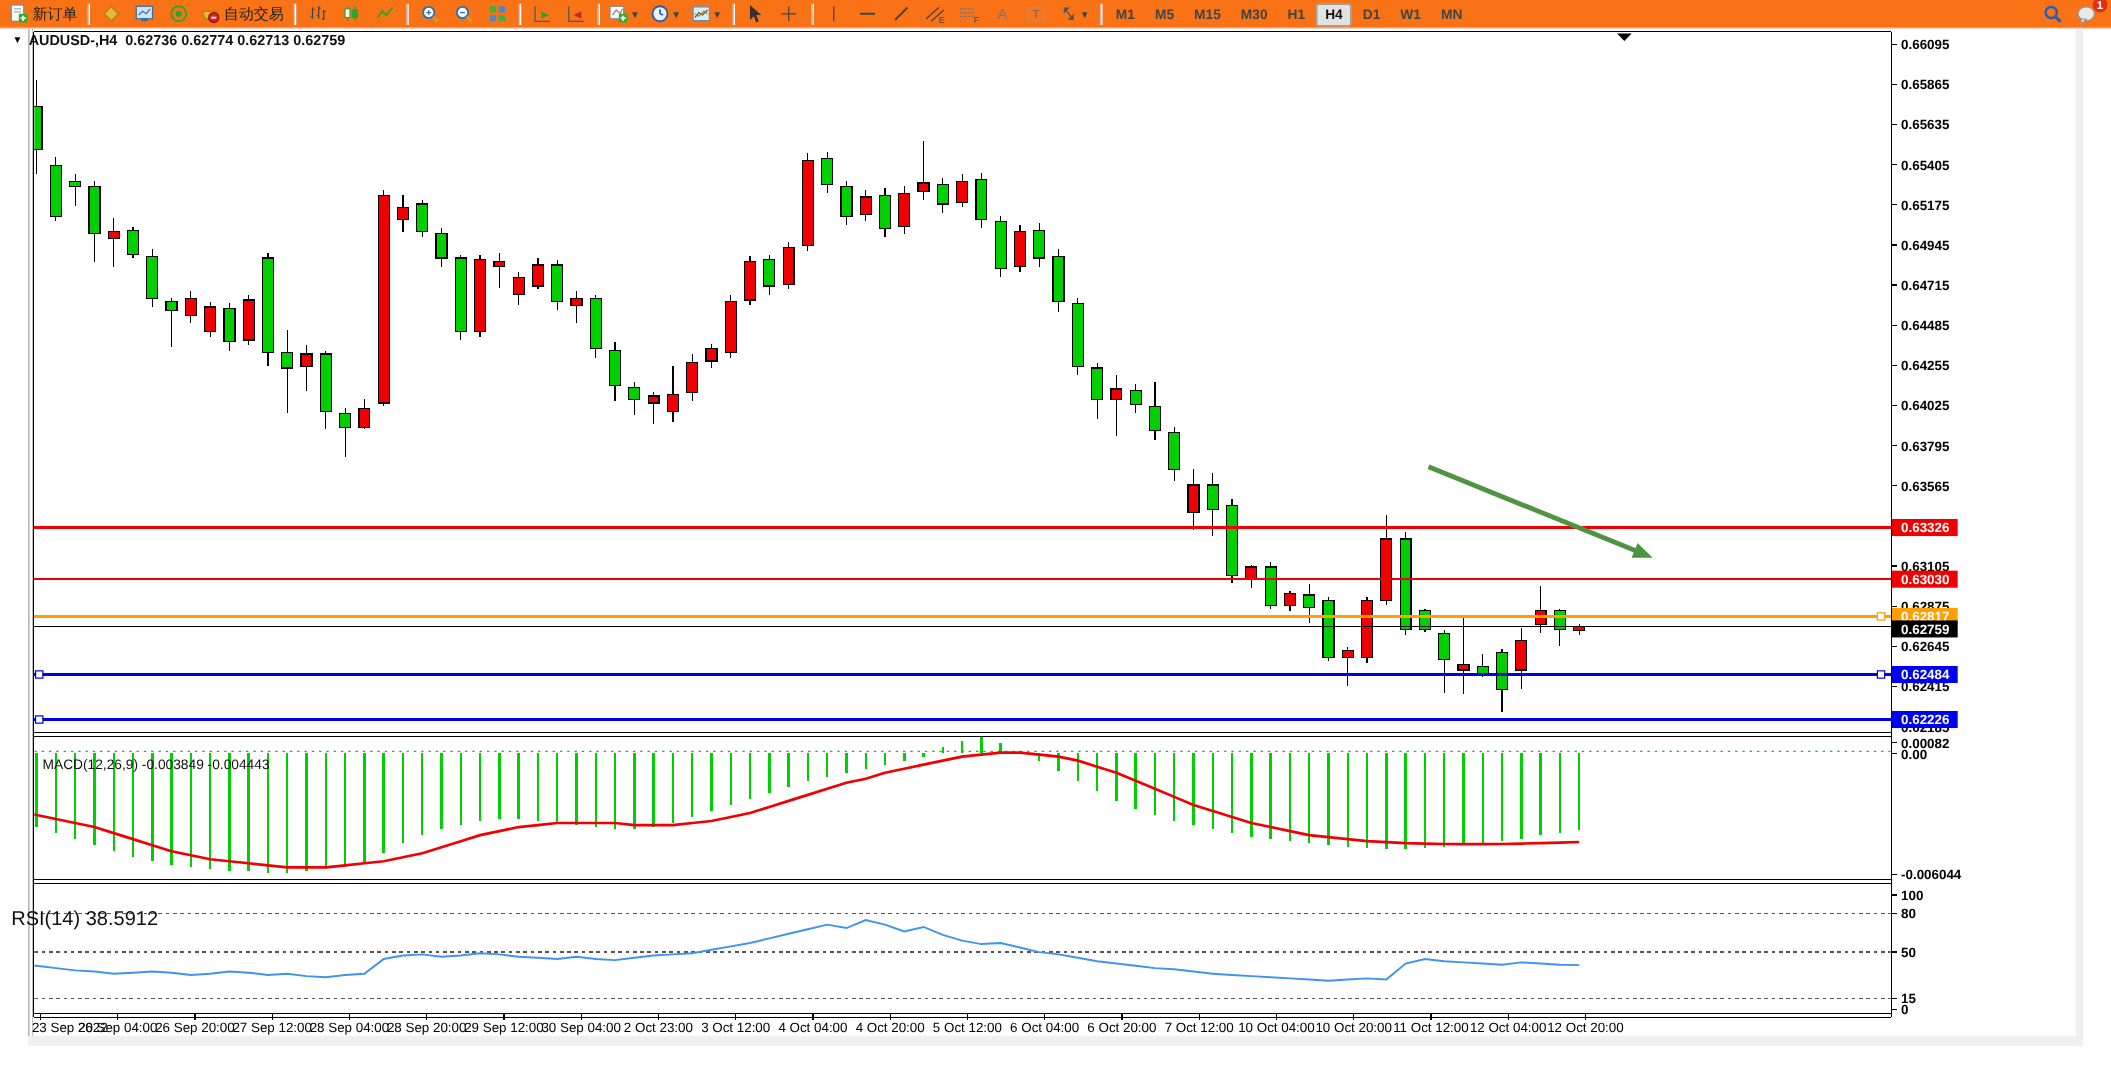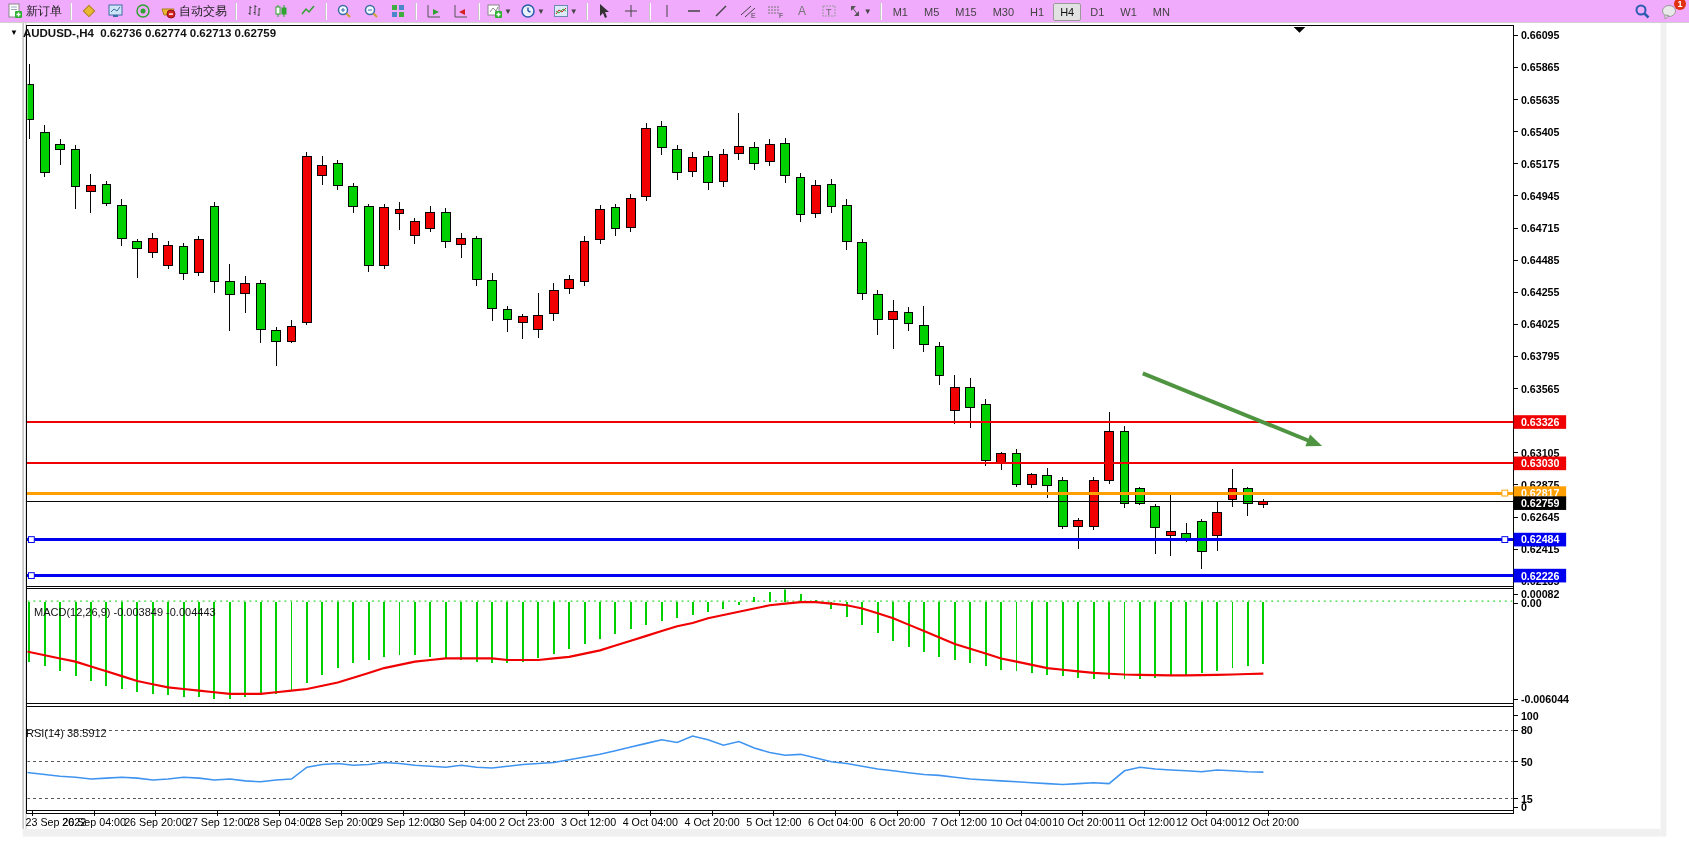--- a/index.html
+++ b/index.html
@@ -1,37 +1,37 @@
 <!DOCTYPE html>
 <html><head>
 <meta charset="utf-8">
 <style>
   html,body{margin:0;padding:0;background:#ffffff;width:1689px;height:859px;overflow:hidden;
     font-family:"Liberation Sans",sans-serif;-webkit-font-smoothing:none;}
   
-  #toolbar{position:absolute;left:0;top:0;width:1689px;height:23px;background:#f0abfc;
+  #toolbar{position:absolute;left:0;top:0;width:1689px;height:23px;background:#f97316;
     border-bottom:1px solid #cfcfcf;display:flex;align-items:center;padding-left:3px;box-sizing:border-box;}
   .tbtn{height:19px;min-width:19px;display:flex;align-items:center;justify-content:center;
     padding:0 2px;margin:0 1px;border:1px solid transparent;border-radius:2px;cursor:default;}
   .tbtn .lbl{font-size:12px;color:#222;margin-left:3px;white-space:nowrap;}
   .tsep{width:1px;height:17px;background:#c8c8c8;margin:0 4px;box-shadow:1px 0 0 #ffffff;}
-  .tfbtn{font-size:11px;font-weight:normal;color:#444;padding:2px 6px;margin:0 1px;border:1px solid transparent;border-radius:2px;}
+  .tfbtn{font-size:11px;font-weight:bold;color:#444;padding:2px 6px;margin:0 1px;border:1px solid transparent;border-radius:2px;}
   .tfbtn.active{background:#e2e2e2;border:1px solid #9a9a9a;color:#111;text-align:center;}
   .drop{font-size:8px;color:#444;margin-left:1px;}
   #tb-right{margin-left:auto;display:flex;align-items:center;margin-right:6px;}
   .badge{position:absolute;right:-5px;top:-4px;background:#e03010;color:#fff;font-size:9px;font-weight:bold;
     border-radius:7px;min-width:12px;height:12px;line-height:12px;text-align:center;}
   
   #chart-wrap{position:absolute;left:0;top:23px;width:1689px;height:836px;background:#fff;}
   #chart-svg{position:absolute;left:0;top:0;}
   .overlay-text{position:absolute;font-size:11.5px;color:#111;pointer-events:none;white-space:nowrap;}
   #chart-title{left:10px;top:4px;font-weight:700;}
   #chart-title .tri{font-size:8px;vertical-align:2px;margin-right:5px;color:#000;}
   #macd-header{left:9px;top:583px;font-size:11px;padding-left:25px;}
-  #rsi-header{left:26px;top:704px;font-size:11px;}
+  #rsi-header{left:9px;top:704px;font-size:16px;}
   svg text{font-family:"Liberation Sans",sans-serif;}
 </style>
 </head>
 <body>
 
 <div id="toolbar">
   <div class="tbtn">
     <svg width="16" height="16">
       <rect x="2" y="1" width="10" height="13" fill="#fff" stroke="#888"></rect>
       <line x1="4" y1="4" x2="10" y2="4" stroke="#9ab"></line>

